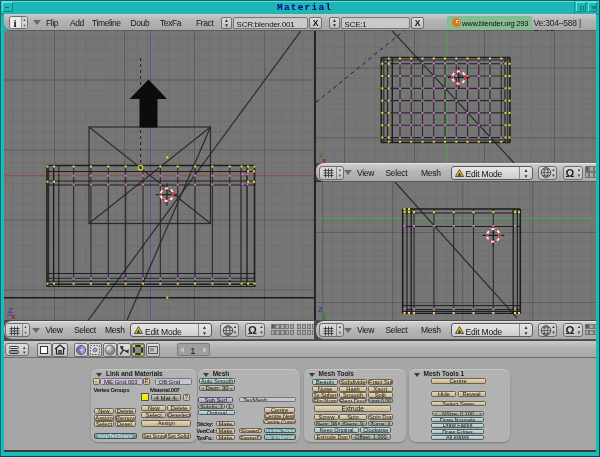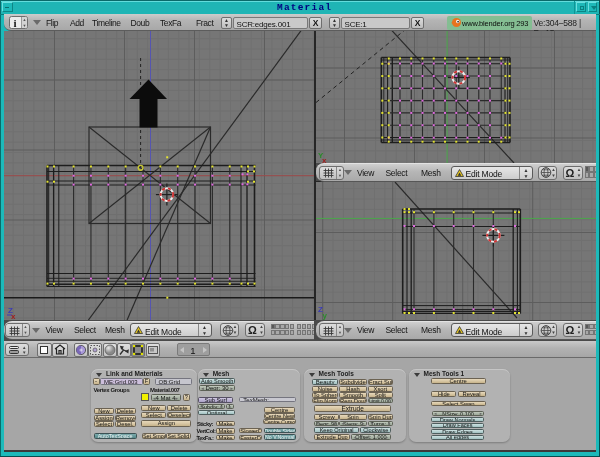--- a/index.html
+++ b/index.html
@@ -28,21 +28,21 @@
     <div class="abs" style="right:0;top:0;width:6px;height:12px;background:#d4d4d4;border-left:1px solid #999;font-size:4px;line-height:6px;color:#555;text-align:center">▲<br>▼</div>
   </div>
 <div style="position:absolute;left:33px;top:20px;width:0;height:0;border-left:4.5px solid transparent;border-right:4.5px solid transparent;border-top:5.5px solid #6a6a6a;"></div>
 <div class="abs" style="left:46px;top:17.5px;font-size:8.5px;letter-spacing:-0.4px;color:#161616">Flip</div>
 <div class="abs" style="left:70px;top:17.5px;font-size:8.5px;letter-spacing:-0.4px;color:#161616">Add</div>
 <div class="abs" style="left:92px;top:17.5px;font-size:8.5px;letter-spacing:-0.4px;color:#161616">Timeline</div>
 <div class="abs" style="left:130.5px;top:17.5px;font-size:8.5px;letter-spacing:-0.4px;color:#161616">Doub</div>
 <div class="abs" style="left:160px;top:17.5px;font-size:8.5px;letter-spacing:-0.4px;color:#161616">TexFa</div>
 <div class="abs" style="left:196px;top:17.5px;font-size:8.5px;letter-spacing:-0.4px;color:#161616">Fract</div>
 <div class="abs" style="left:221px;top:16.5px;width:11px;height:12.5px;background:linear-gradient(180deg,#dcdcdc,#bebebe);border:1px solid #6e6e6e;border-radius:2px;font-size:5px;line-height:5.5px;color:#333;text-align:center">▲<br>▼</div>
-<div class="abs" style="left:232.5px;top:16.5px;width:75px;height:12.5px;background:#c9c9c9;border:1px solid #787878;border-radius:2px;font-size:8px;letter-spacing:-0.2px;color:#111;padding:2px 0 0 3px">SCR:edges.001</div>
+<div class="abs" style="left:232.5px;top:16.5px;width:75px;height:12.5px;background:#c9c9c9;border:1px solid #787878;border-radius:2px;font-size:8px;letter-spacing:-0.2px;color:#111;padding:2px 0 0 3px">SCR:blender.001</div>
 <div class="abs" style="left:309px;top:16.5px;width:13px;height:12.5px;background:linear-gradient(180deg,#dcdcdc,#bebebe);border:1px solid #6e6e6e;border-radius:2px;font-size:8.5px;font-weight:bold;color:#111;text-align:center;line-height:11px">X</div>
 <div class="abs" style="left:329px;top:16.5px;width:11px;height:12.5px;background:linear-gradient(180deg,#dcdcdc,#bebebe);border:1px solid #6e6e6e;border-radius:2px;font-size:5px;line-height:5.5px;color:#333;text-align:center">▲<br>▼</div>
 <div class="abs" style="left:340.5px;top:16.5px;width:69px;height:12.5px;background:#c9c9c9;border:1px solid #787878;border-radius:2px;font-size:8px;letter-spacing:-0.2px;color:#111;padding:2px 0 0 3px">SCE:1</div>
 <div class="abs" style="left:411px;top:16.5px;width:13px;height:12.5px;background:linear-gradient(180deg,#dcdcdc,#bebebe);border:1px solid #6e6e6e;border-radius:2px;font-size:8.5px;font-weight:bold;color:#111;text-align:center;line-height:11px">X</div>
 <div class="abs" style="left:446.5px;top:15.5px;width:85px;height:14px;background:#84bd92;border-radius:2px"></div>
 <svg class="abs" style="left:450px;top:17px" width="12" height="11">
     <circle cx="6.5" cy="5.5" r="4.5" fill="#e8731e"></circle>
     <circle cx="7.8" cy="4.5" r="1.7" fill="#fff"></circle>
     <circle cx="8.1" cy="4.7" r="0.9" fill="#333"></circle>
     <path d="M1 6 L6 3 L4 7 Z" fill="#e8731e"></path>

